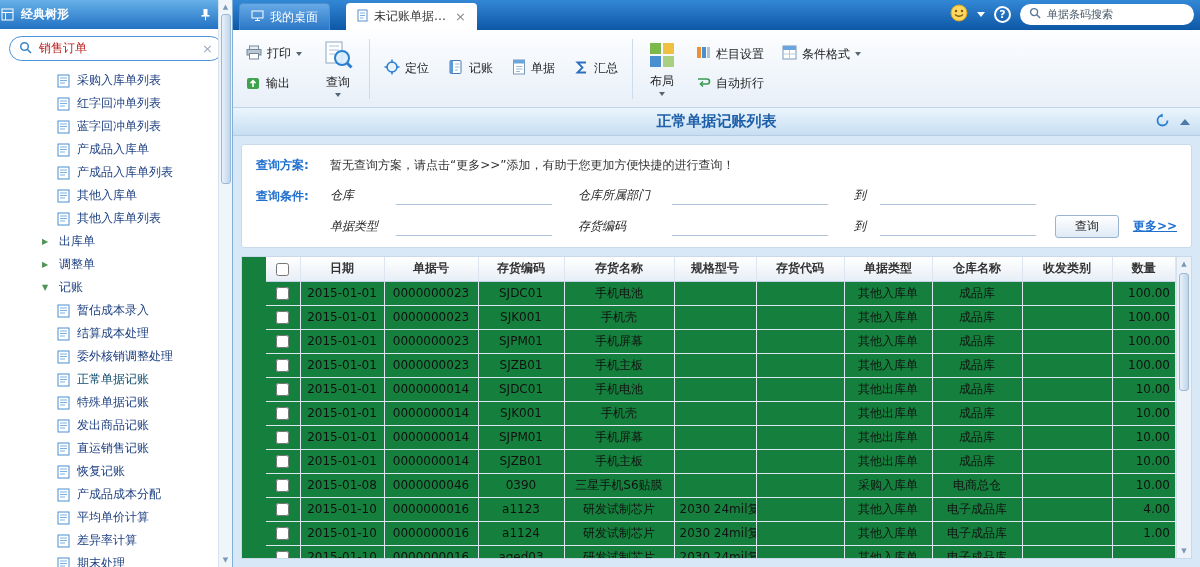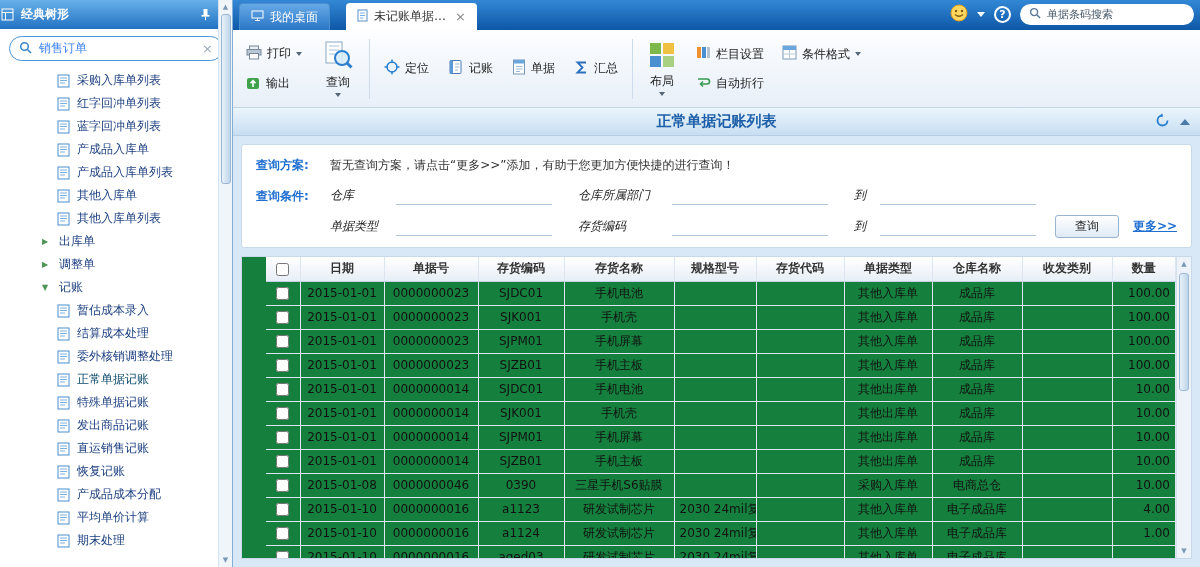--- a/index.html
+++ b/index.html
@@ -7,21 +7,21 @@
   body { font-family:"DejaVu Sans","Liberation Sans",sans-serif; font-size:12px; color:#222; background:#d9e8f7; position:relative; }
 
   
   .sidebar { position:absolute; left:0; top:0; width:233px; height:567px; background:#fff; border-right:1px solid #7fb0da; display:flex; flex-direction:column; }
   .sb-header { height:29px; flex:none; background:linear-gradient(#67b0e8,#2272c4); color:#fff; display:flex; align-items:center; padding:0 1px; gap:7px; }
   .sb-title { flex:1; font-weight:bold; }
   .hicon { display:flex; align-items:center; cursor:pointer; }
   .sb-close { font-size:15px; font-weight:bold; cursor:pointer; line-height:1; color:#fff; }
   .search-wrap { padding:7px 9px 5px; flex:none; }
   .search-box { height:25px; border:1px solid #4a95d8; border-radius:13px; display:flex; align-items:center; padding:0 9px; gap:7px; background:#fff; }
-  .search-box .val { flex:1; color:#3b82f6; }
+  .search-box .val { flex:1; color:#b91c1c; }
   .search-clear { color:#9aaabb; font-size:13px; cursor:pointer; }
   .tree { flex:1; overflow:hidden; position:relative; padding-top:3px; }
   .tree-item { height:23px; display:flex; align-items:center; gap:7px; padding-left:57px; color:#1c3f80; cursor:pointer; white-space:nowrap; }
   .tree-item.parent { padding-left:42px; }
   .tree-item .tri { font-size:8px; color:#4e9455; width:10px; flex:none; }
   .tree-item.selected { color:#0c4a6e; }
   .sb-scroll { position:absolute; right:0; top:0; bottom:0; width:14px; background:#f0f5fa; border-left:1px solid #d5e2ef; display:flex; flex-direction:column; align-items:center; }
   .vs-arrow { color:#7a97b5; font-size:7px; height:14px; line-height:14px; cursor:pointer; }
   .vs-thumb { width:10px; background:linear-gradient(90deg,#e8f1fa,#bfd5e9); border:1px solid #9ab8d4; border-radius:3px; cursor:grab; }
   .sb-scroll .vs-thumb { height:170px; }
@@ -310,20 +310,31 @@
       <div class="tree-item">
         <span style="display:flex">
           <svg width="13" height="14" viewBox="0 0 13 14">
             <rect x="1" y="1" width="11" height="12" fill="#fff" stroke="#4a90d0"></rect>
             <line x1="3" y1="4" x2="10" y2="4" stroke="#7ab0e0"></line>
             <line x1="3" y1="6.5" x2="10" y2="6.5" stroke="#7ab0e0"></line>
             <line x1="3" y1="9" x2="8" y2="9" stroke="#7ab0e0"></line>
           </svg>
         </span>
         <span class="ti-label">平均单价计算</span>
+      </div>
+      <div class="tree-item">
+        <span style="display:flex">
+          <svg width="13" height="14" viewBox="0 0 13 14">
+            <rect x="1" y="1" width="11" height="12" fill="#fff" stroke="#4a90d0"></rect>
+            <line x1="3" y1="4" x2="10" y2="4" stroke="#7ab0e0"></line>
+            <line x1="3" y1="6.5" x2="10" y2="6.5" stroke="#7ab0e0"></line>
+            <line x1="3" y1="9" x2="8" y2="9" stroke="#7ab0e0"></line>
+          </svg>
+        </span>
+        <span class="ti-label">差异率计算</span>
       </div>
       <div class="tree-item">
         <span style="display:flex">
           <svg width="13" height="14" viewBox="0 0 13 14">
             <rect x="1" y="1" width="11" height="12" fill="#fff" stroke="#4a90d0"></rect>
             <line x1="3" y1="4" x2="10" y2="4" stroke="#7ab0e0"></line>
             <line x1="3" y1="6.5" x2="10" y2="6.5" stroke="#7ab0e0"></line>
             <line x1="3" y1="9" x2="8" y2="9" stroke="#7ab0e0"></line>
           </svg>
         </span>

